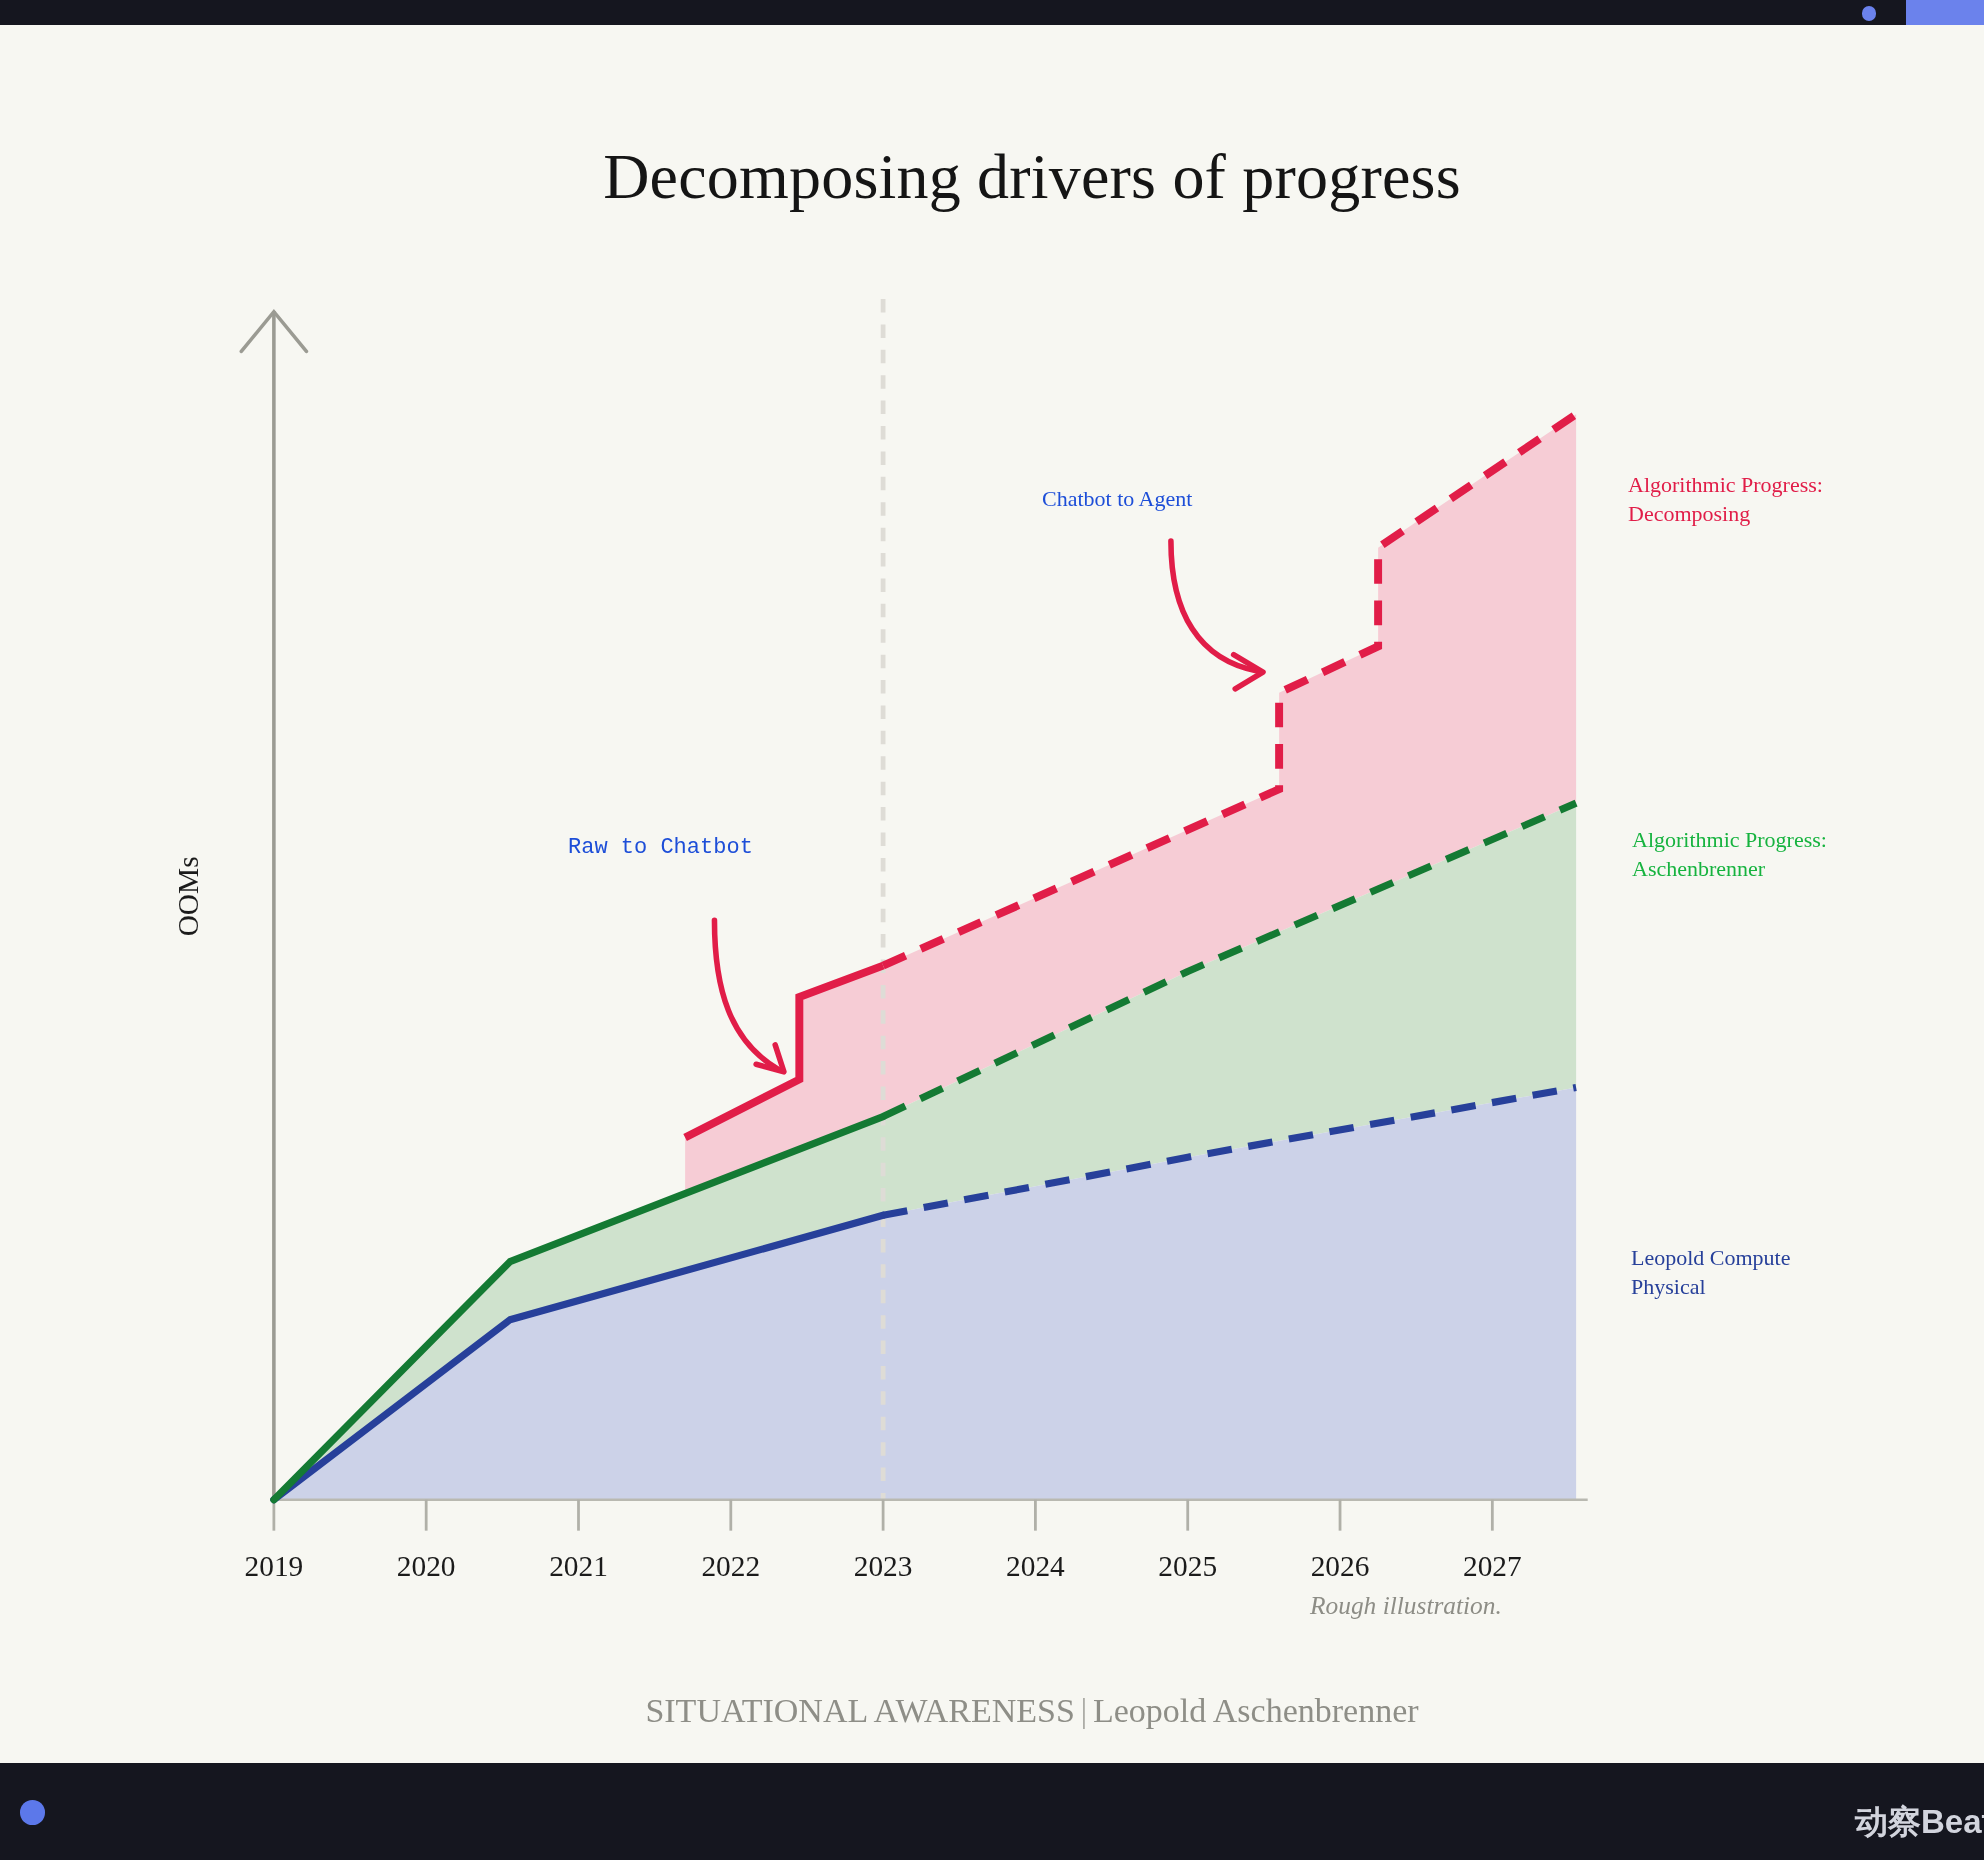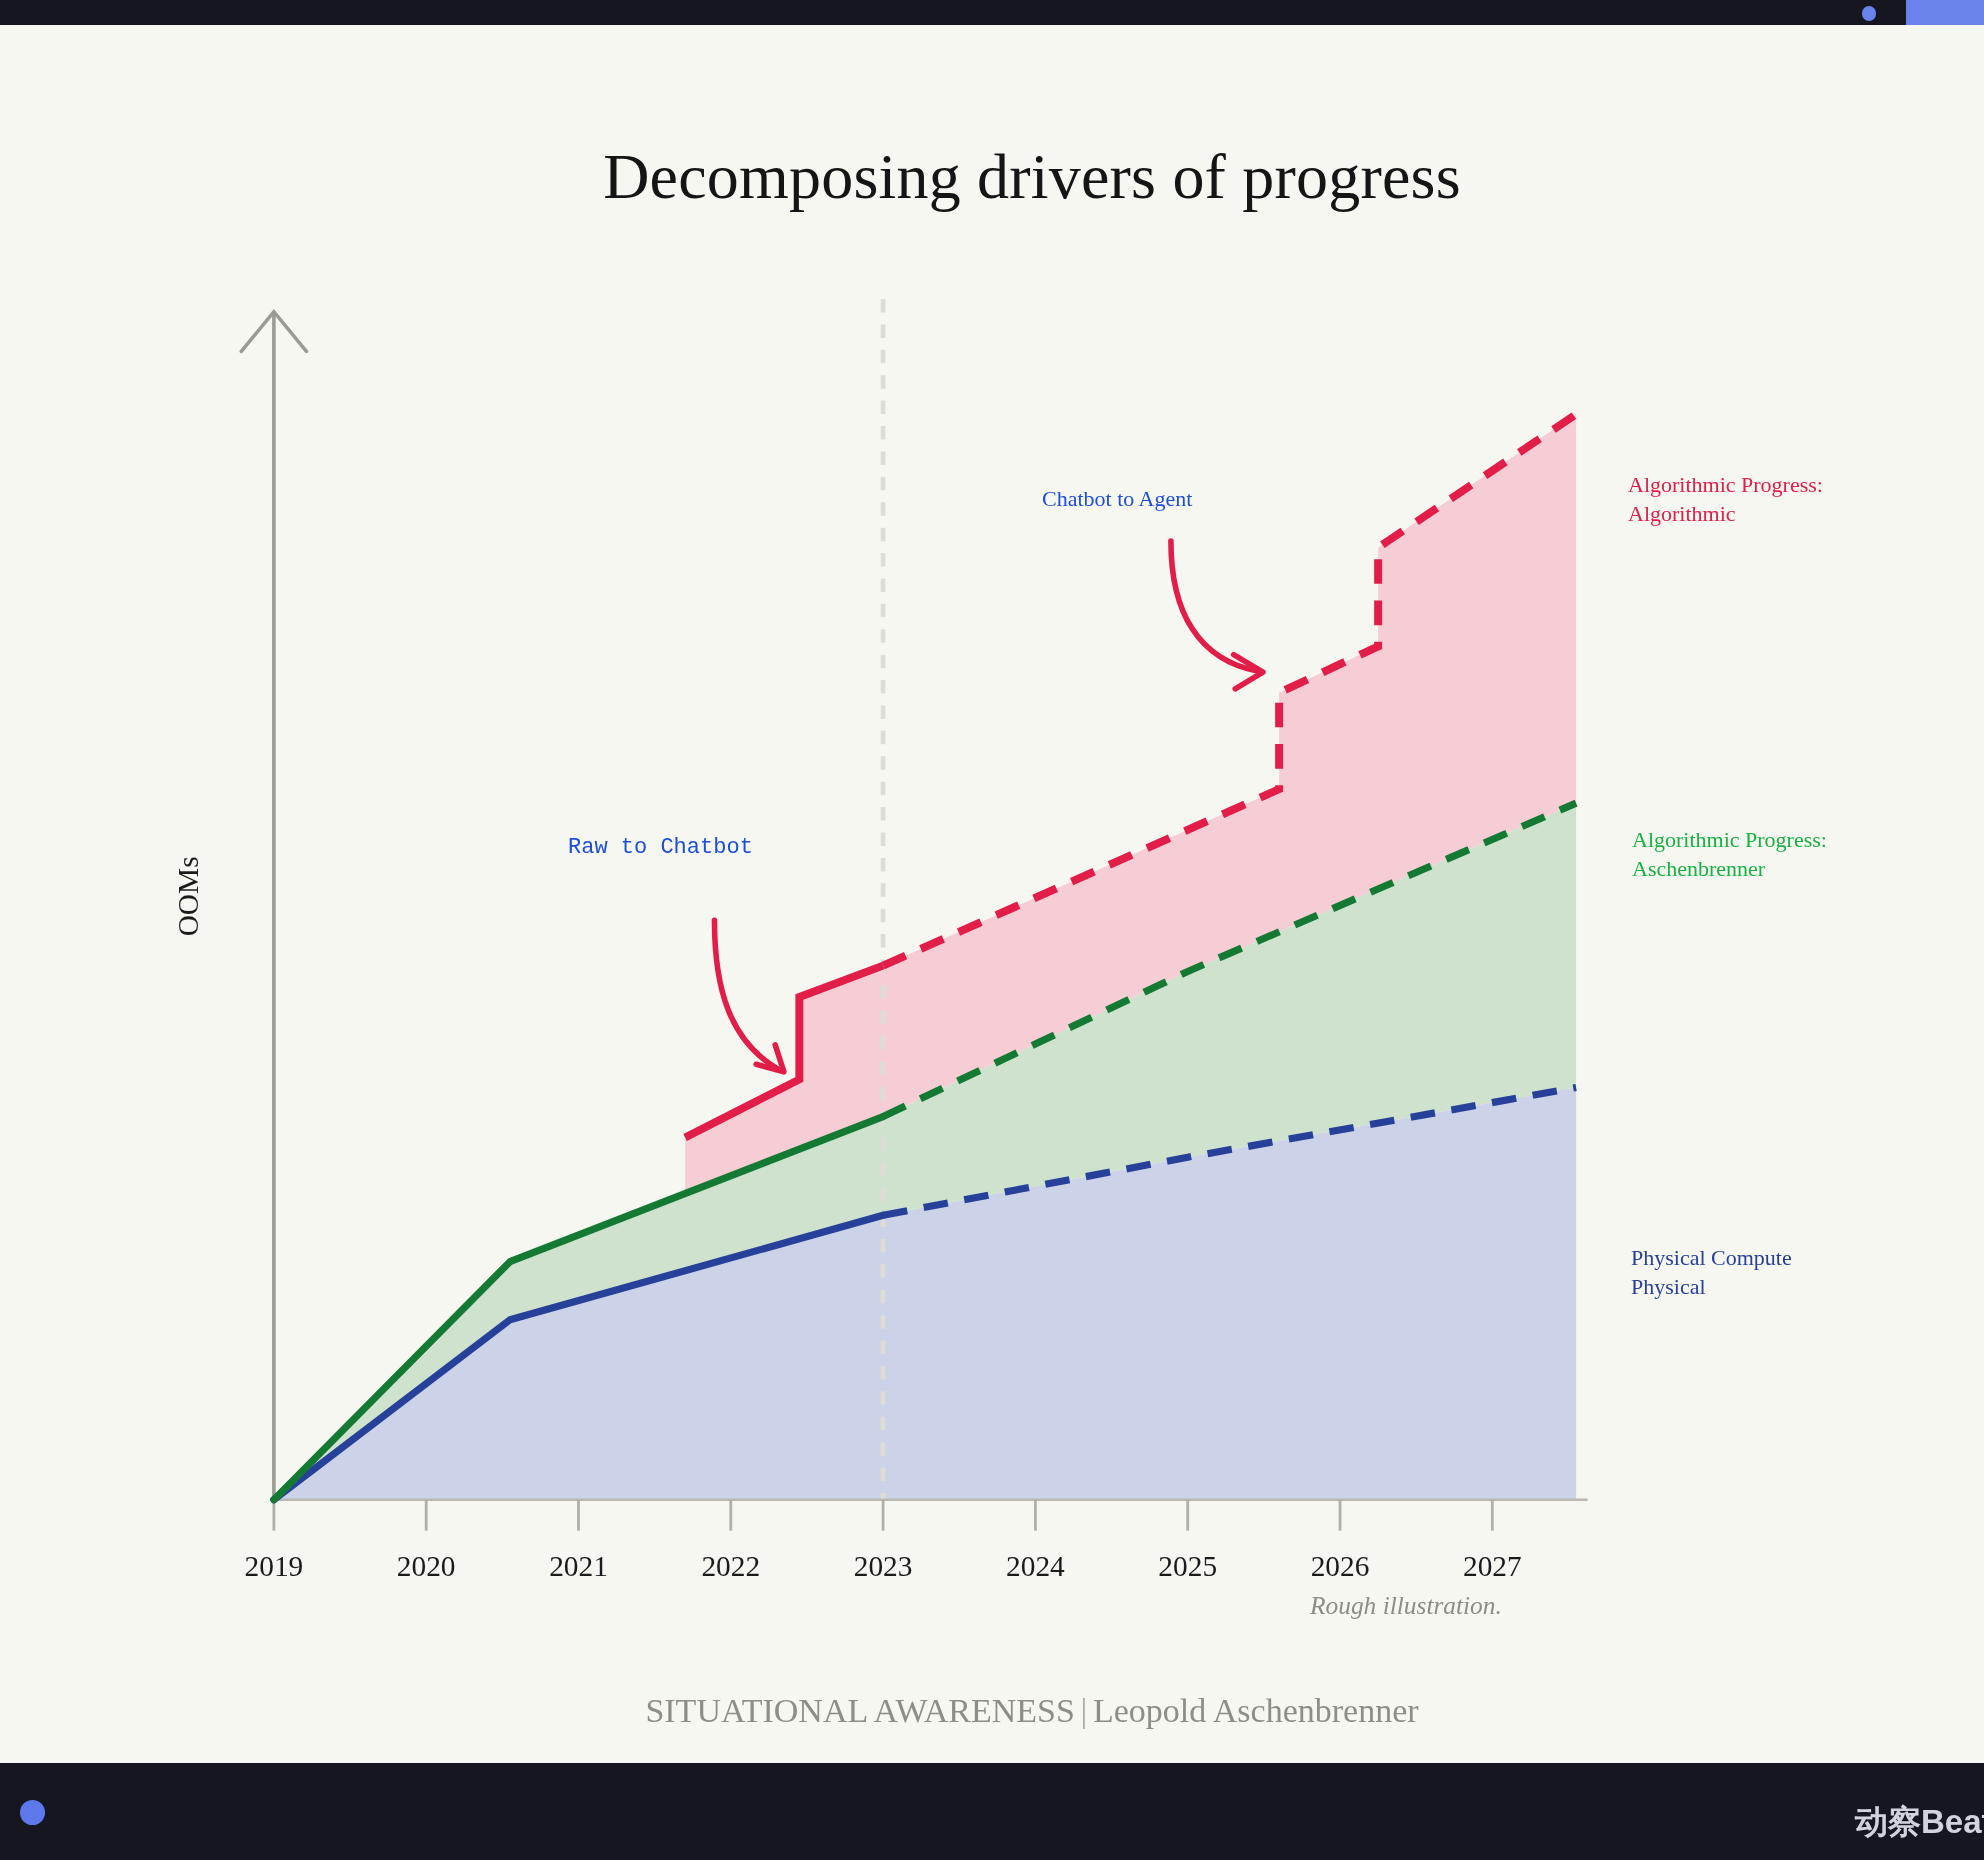--- a/index.html
+++ b/index.html
@@ -141,28 +141,28 @@
         <path d="M2950,1300 C2950,1480 3020,1600 3170,1628" fill="none" stroke="#e11d48" stroke-width="14" stroke-linecap="round"></path>
         <polyline points="3108,1586 3182,1630 3112,1672" fill="none" stroke="#e11d48" stroke-width="14" stroke-linecap="round" stroke-linejoin="round"></polyline>
       </g>
     </svg>
 
     <div class="anntxt" style="left:568px;top:810px;font-family:Liberation Mono, monospace;">Raw to Chatbot</div>
     <div class="anntxt" style="left:1042px;top:461px;">Chatbot to Agent</div>
 
     <div class="legtxt" style="left:1628px;top:445px;color:#e11d48;">
       <div>Algorithmic Progress:</div>
-      <div>Algorithmic</div>
+      <div>Decomposing</div>
     </div>
     <div class="legtxt" style="left:1632px;top:800px;color:#16b33f;">
       <div>Algorithmic Progress:</div>
       <div>Aschenbrenner</div>
     </div>
     <div class="legtxt" style="left:1631px;top:1218px;color:#27409a;">
-      <div>Physical Compute</div>
+      <div>Leopold Compute</div>
       <div>Physical</div>
     </div>
 
     <div id="roughnote">Rough illustration.</div>
 
     <div id="attrib">
       <span>SITUATIONAL AWARENESS</span><span class="sep">|</span><span>Leopold Aschenbrenner</span>
     </div>
   </div>
 

